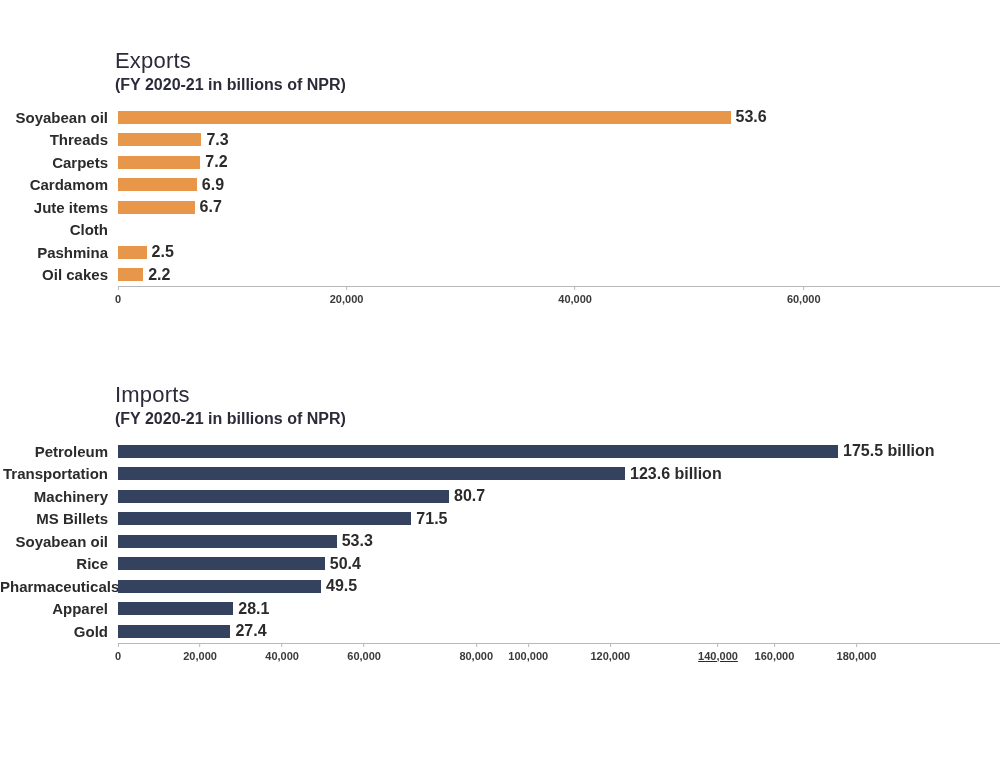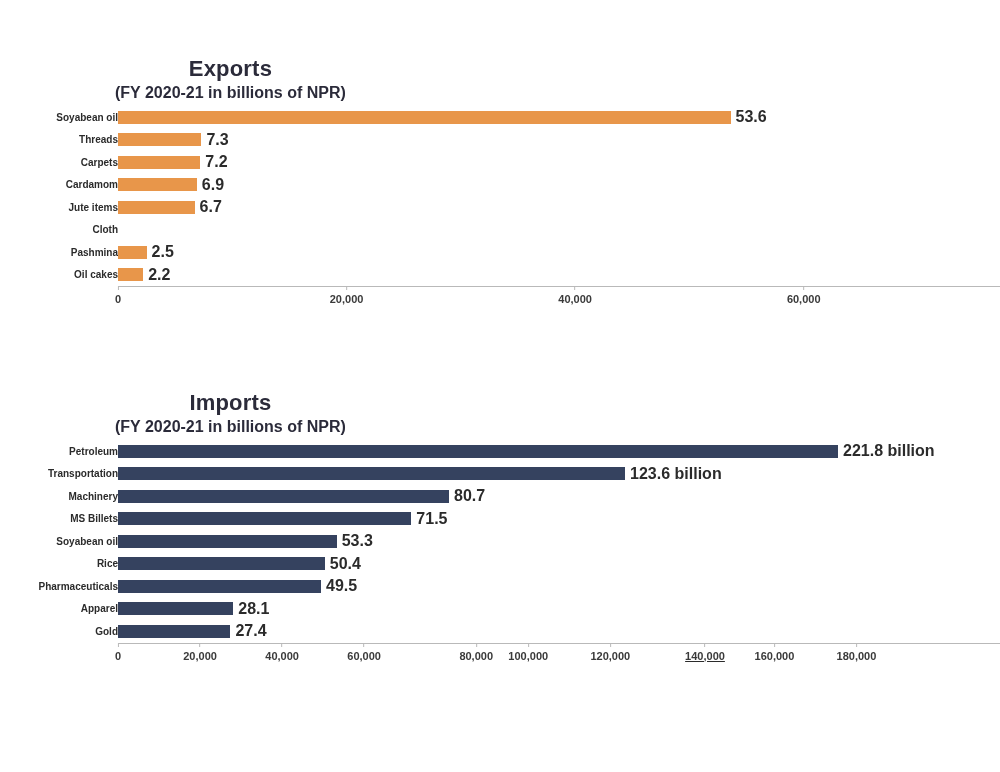--- a/index.html
+++ b/index.html
@@ -20,25 +20,24 @@
     position: absolute;
     left: 0;
     width: 1000px;
   }
 
   #exports-block { top: 48px; }
   #imports-block { top: 382px; }
 
   .chart-title {
     font-size: 22px;
-    font-weight: bold;
+    font-weight: normal;
     color: #2b2b3a;
-    margin: 8px 0 2px 0;
+    margin: 0 0 2px 0;
     letter-spacing: 0.2px;
-    text-align: center;
   }
   .chart-subtitle {
     font-size: 16px;
     font-weight: bold;
     color: #2b2b3a;
     margin: 0;
   }
   .title-wrap {
     position: absolute;
     left: 115px;
@@ -59,22 +58,22 @@
   .row {
     display: flex;
     align-items: center;
     height: 22.5px;
     position: relative;
   }
 
   .row-label {
     width: 118px;
     text-align: right;
-    padding-right: 0;
-    font-size: 10px;
+    padding-right: 10px;
+    font-size: 15px;
     font-weight: bold;
     color: #2b2b2b;
     box-sizing: border-box;
     white-space: nowrap;
     flex: 0 0 auto;
   }
 
   .bar-wrap {
     position: relative;
     flex: 1 1 auto;
@@ -221,21 +220,21 @@
   <div class="title-wrap">
     <div class="chart-title">Imports</div>
     <div class="chart-subtitle">(FY 2020-21 in billions of NPR)</div>
   </div>
   <div class="plot-area">
     <div class="rows" id="imports-rows">
         <div class="row">
           <div class="row-label">Petroleum</div>
           <div class="bar-wrap">
             <div class="bar" style="width: 720px; background: rgb(53, 66, 95);"></div>
-            <div class="bar-value">221.8 billion</div>
+            <div class="bar-value">175.5 billion</div>
           </div>
         </div>
         <div class="row">
           <div class="row-label">Transportation</div>
           <div class="bar-wrap">
             <div class="bar" style="width: 507.077px; background: rgb(53, 66, 95);"></div>
             <div class="bar-value">123.6 billion</div>
           </div>
         </div>
         <div class="row">
@@ -311,21 +310,21 @@
           <div class="tick-label">80,000</div>
         </div>
         <div class="tick" style="left: 410.256px;">
           <div class="tick-mark"></div>
           <div class="tick-label">100,000</div>
         </div>
         <div class="tick" style="left: 492.308px;">
           <div class="tick-mark"></div>
           <div class="tick-label">120,000</div>
         </div>
-        <div class="tick" style="left: 587px; text-decoration: underline;">
+        <div class="tick" style="left: 600px; text-decoration: underline;">
           <div class="tick-mark"></div>
           <div class="tick-label">140,000</div>
         </div>
         <div class="tick" style="left: 656.41px;">
           <div class="tick-mark"></div>
           <div class="tick-label">160,000</div>
         </div>
         <div class="tick" style="left: 738.462px; text-align: right;">
           <div class="tick-mark"></div>
           <div class="tick-label">180,000</div>

